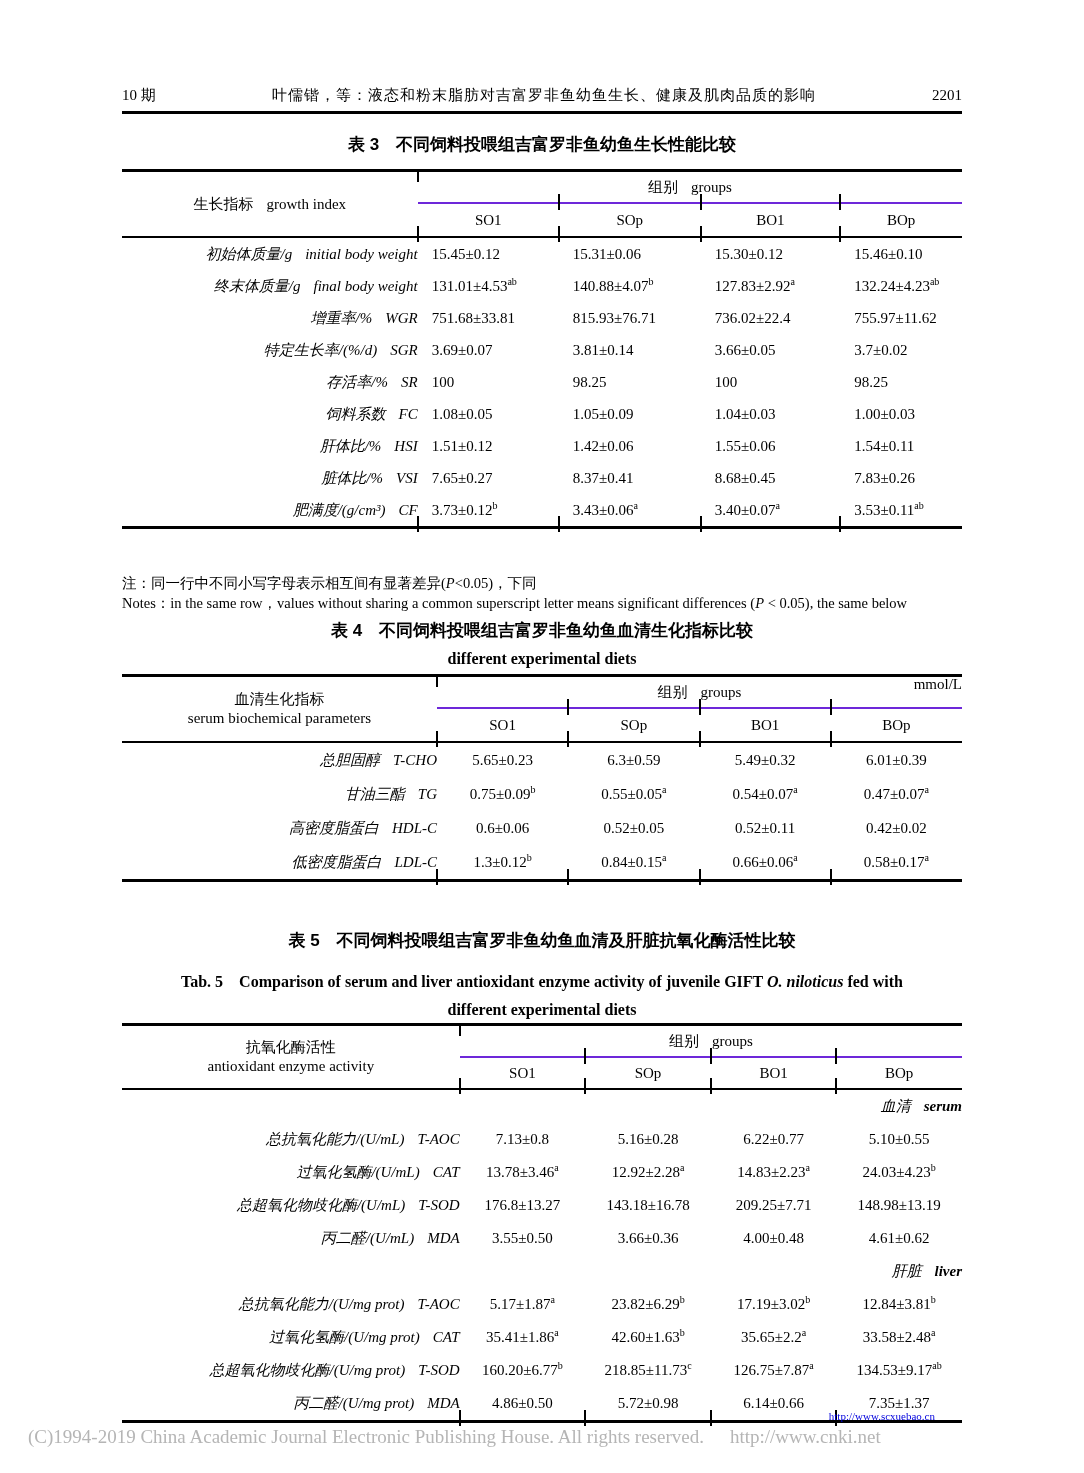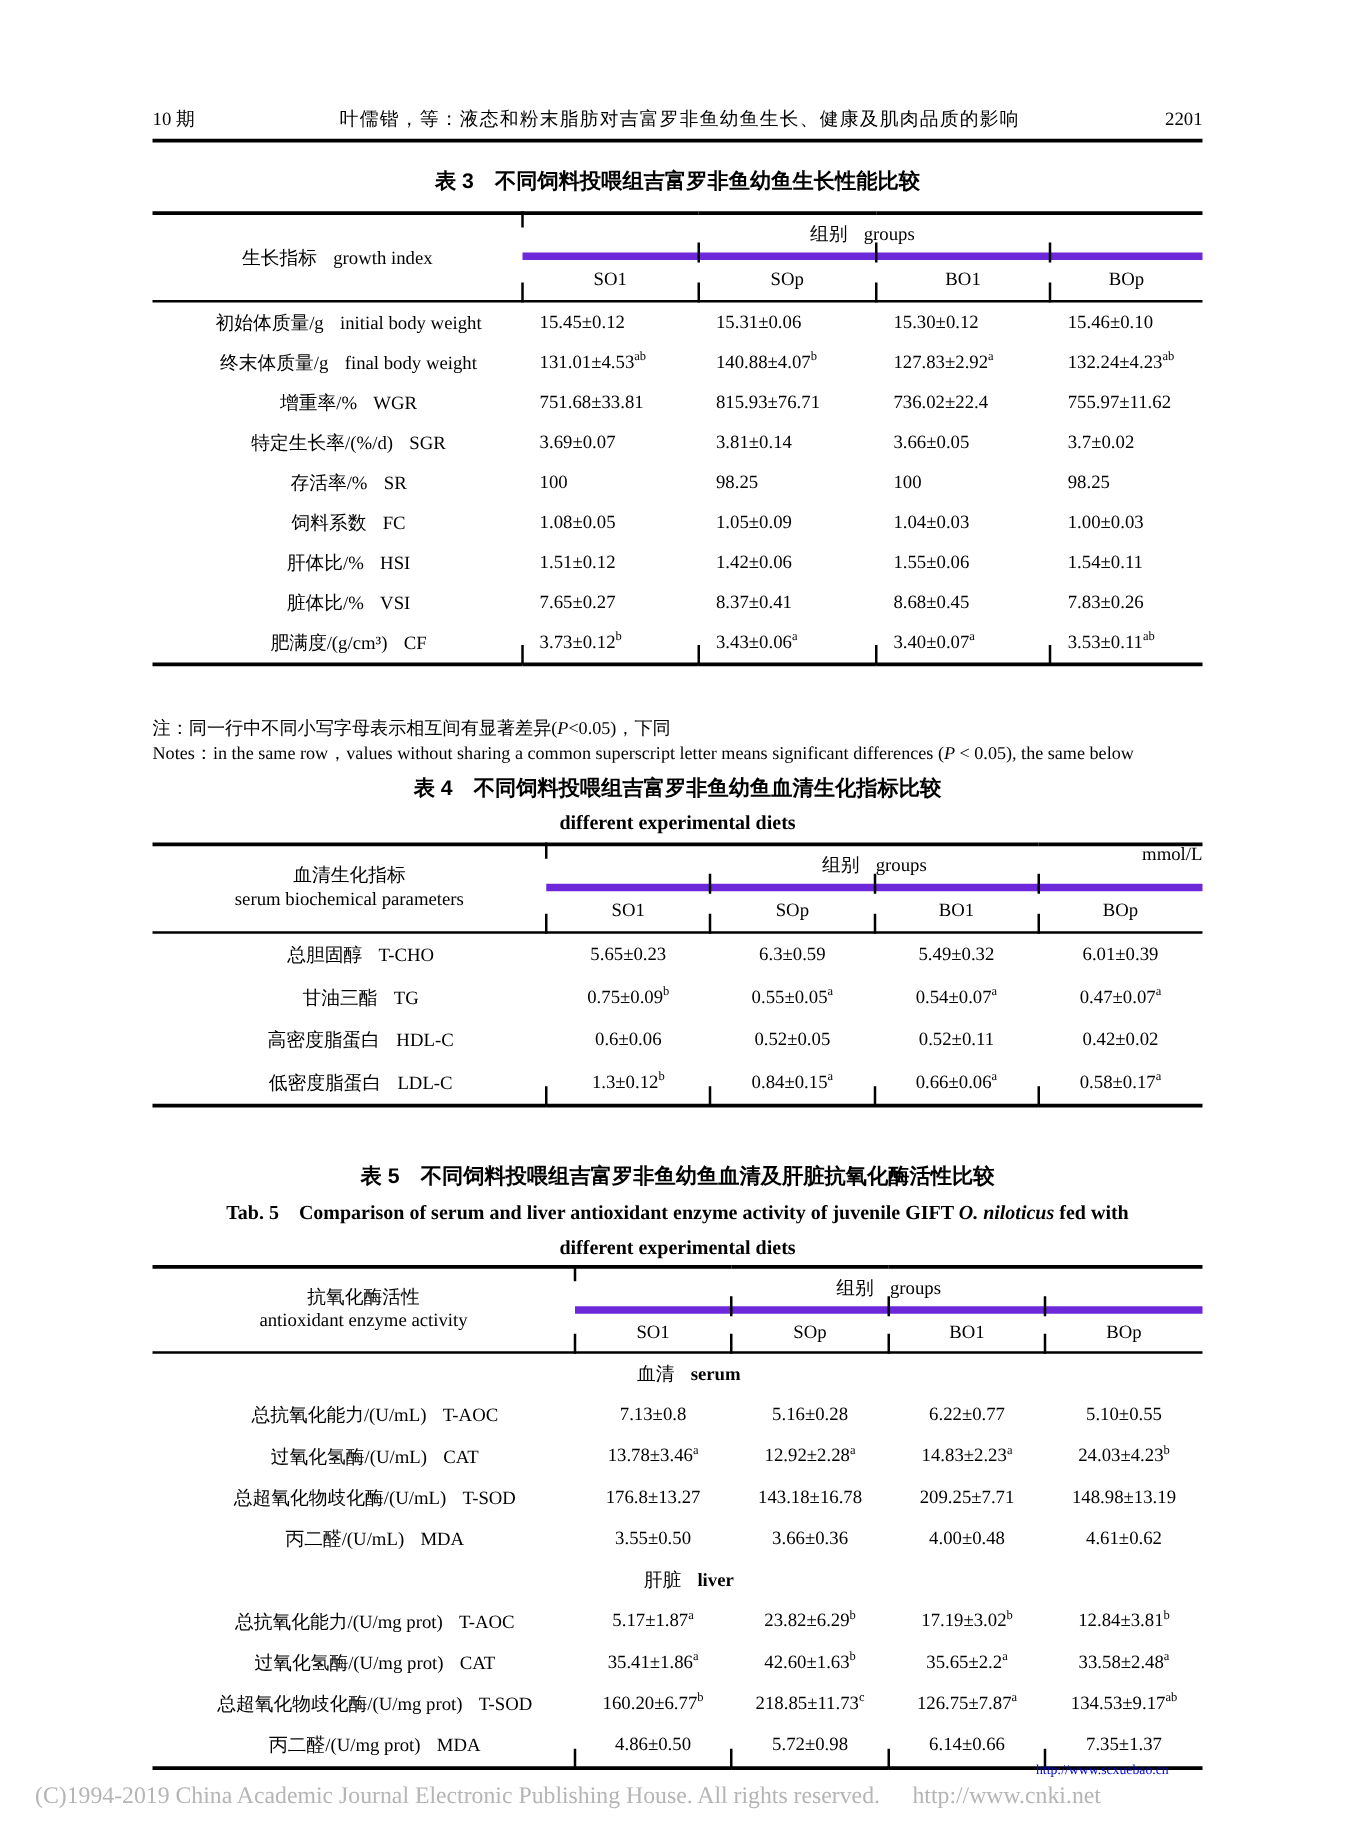--- a/index.html
+++ b/index.html
@@ -18,31 +18,31 @@
           font-family:"Liberation Sans","DejaVu Sans",sans-serif;white-space:pre-wrap;}
   .ttl-en{font-size:16px;font-weight:bold;text-align:center;height:22px;line-height:22px;margin-top:7px;white-space:pre-wrap;}
   .ttl-en2{font-size:16px;font-weight:bold;text-align:center;height:22px;line-height:22px;margin-top:6px;}
   .unit{position:absolute;right:0;top:56px;font-size:15px;}
 
   .twrap{position:relative;margin-top:13px;}
   .t{width:100%;border-collapse:collapse;table-layout:fixed;font-size:15px;
      border-top:3px solid #000;border-bottom:3px solid #000;}
   .t th{font-weight:normal;padding:0;}
   .t td{padding:0;}
-  .t .rA .grp{border-bottom:6px solid #6d28d9;height:30px;text-align:center;}
+  .t .rA .grp{border-bottom:2px solid #6d28d9;height:30px;text-align:center;}
   .t .rB th{border-bottom:2px solid #000;height:32px;text-align:center;}
   .t5t .rB th{height:30px;}
   .t .lab-head{border-bottom:2px solid #000;text-align:center;vertical-align:middle;}
   .stub2{line-height:19px;}
   .gapl{margin-left:13px;}
   .t tbody td{vertical-align:middle;}
   .t3t tbody td{height:32px;}
   .t4t tbody td{height:34px;}
   .t5t tbody td{height:33px;}
-  .lab-cell{text-align:center;padding-left:18px !important;}
+  .lab-cell{text-align:right;padding-left:18px !important;font-style:italic;}
   .t3t .val{text-align:left;padding-left:14px;}
   .t4t .val,.t5t .val{text-align:center;}
   .sec-en{font-weight:bold;margin-left:13px;}
   sup{font-size:10px;line-height:0;}
   .tick{position:absolute;width:2px;margin-left:-1px;background:#000;}
 
   
   .notes{top:560px;font-size:14.5px;line-height:20px;margin-top:13px;}
   .notes i, .ttl-en i, .ttl-en2 i{font-style:italic;}
 
@@ -242,21 +242,21 @@
       <span class="tick" style="left:84.375%;top:57px;height:16px"></span>
       <span class="tick" style="left:37.5%;top:195px;height:16px"></span>
       <span class="tick" style="left:53.125%;top:195px;height:16px"></span>
       <span class="tick" style="left:68.75%;top:195px;height:16px"></span>
       <span class="tick" style="left:84.375%;top:195px;height:16px"></span>
     </div>
   </div>
 
   <div class="tblock" style="top:930px;">
     <div class="ttl-cn">表 5　不同饲料投喂组吉富罗非鱼幼鱼血清及肝脏抗氧化酶活性比较</div>
-    <div class="ttl-en" style="margin-top:8px;"><span>Tab. 5　Comparison of serum and liver antioxidant enzyme activity of juvenile GIFT </span><i>O. niloticus</i><span> fed with</span></div>
+    <div class="ttl-en" style="margin-top:19px;"><span>Tab. 5　Comparison of serum and liver antioxidant enzyme activity of juvenile GIFT </span><i>O. niloticus</i><span> fed with</span></div>
     <div class="ttl-en2">different experimental diets</div>
     <div class="twrap" style="margin-top:2px;">
       <table class="t t5t">
         <colgroup>
             <col style="width:40.2%">
             <col style="width:14.95%">
             <col style="width:14.95%">
             <col style="width:14.95%">
             <col style="width:14.95%">
           </colgroup>

